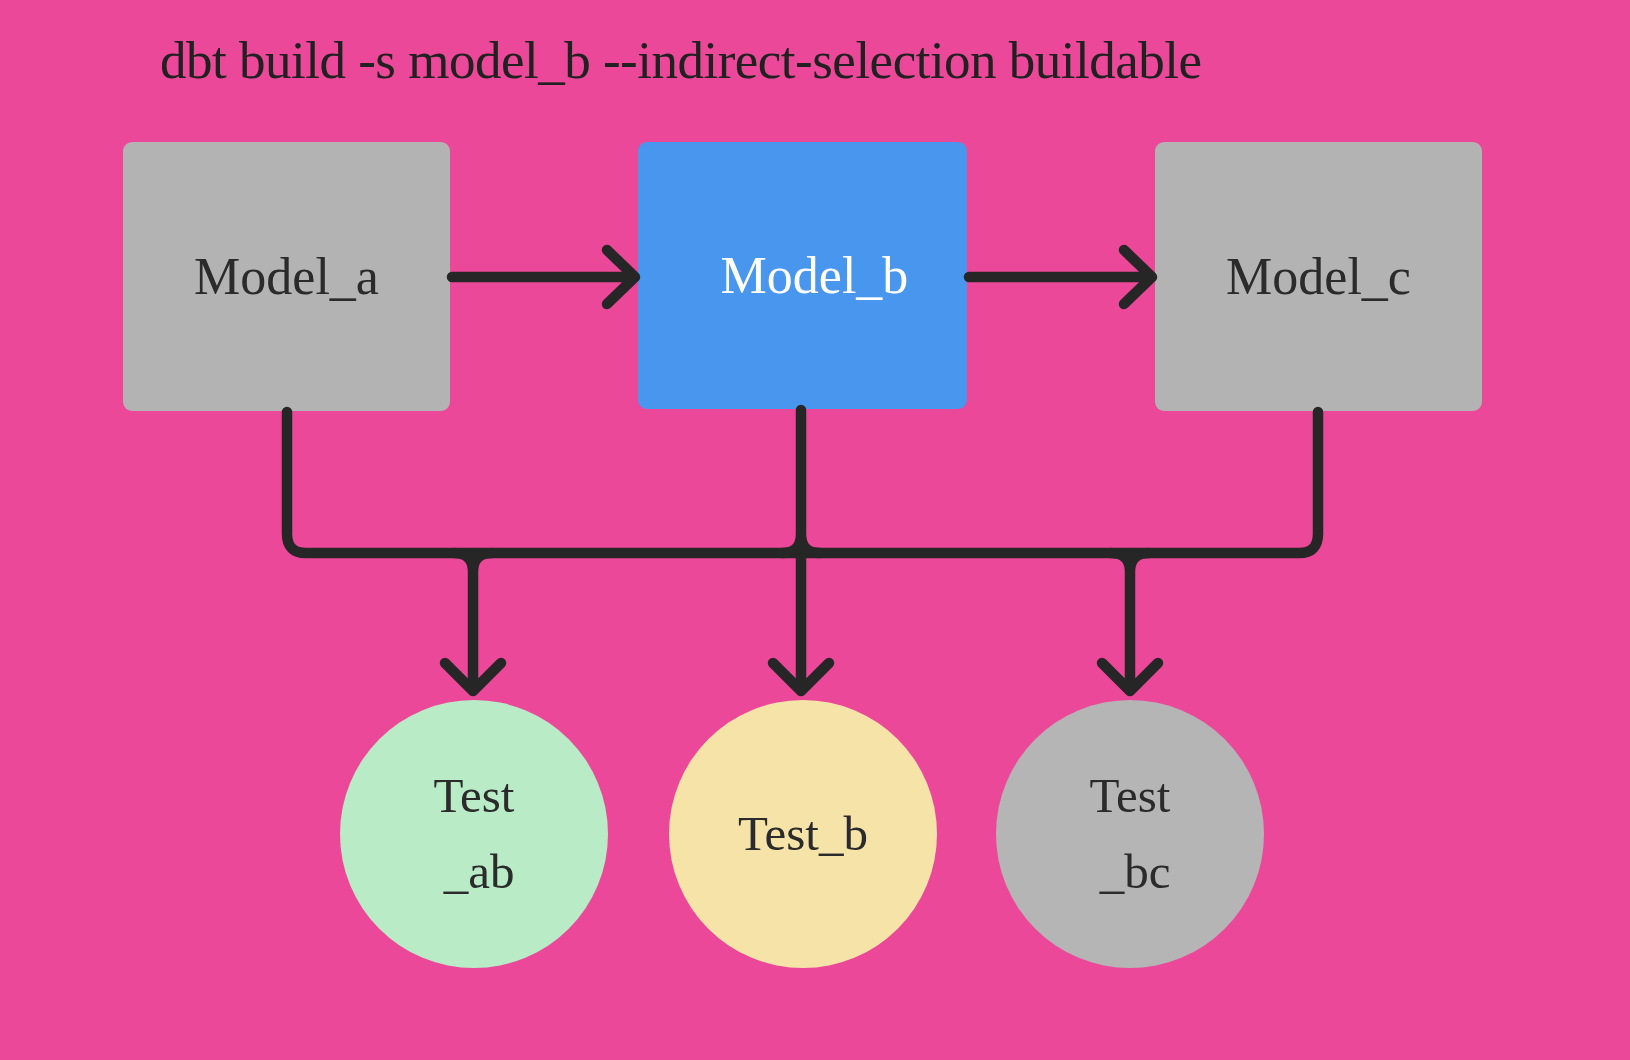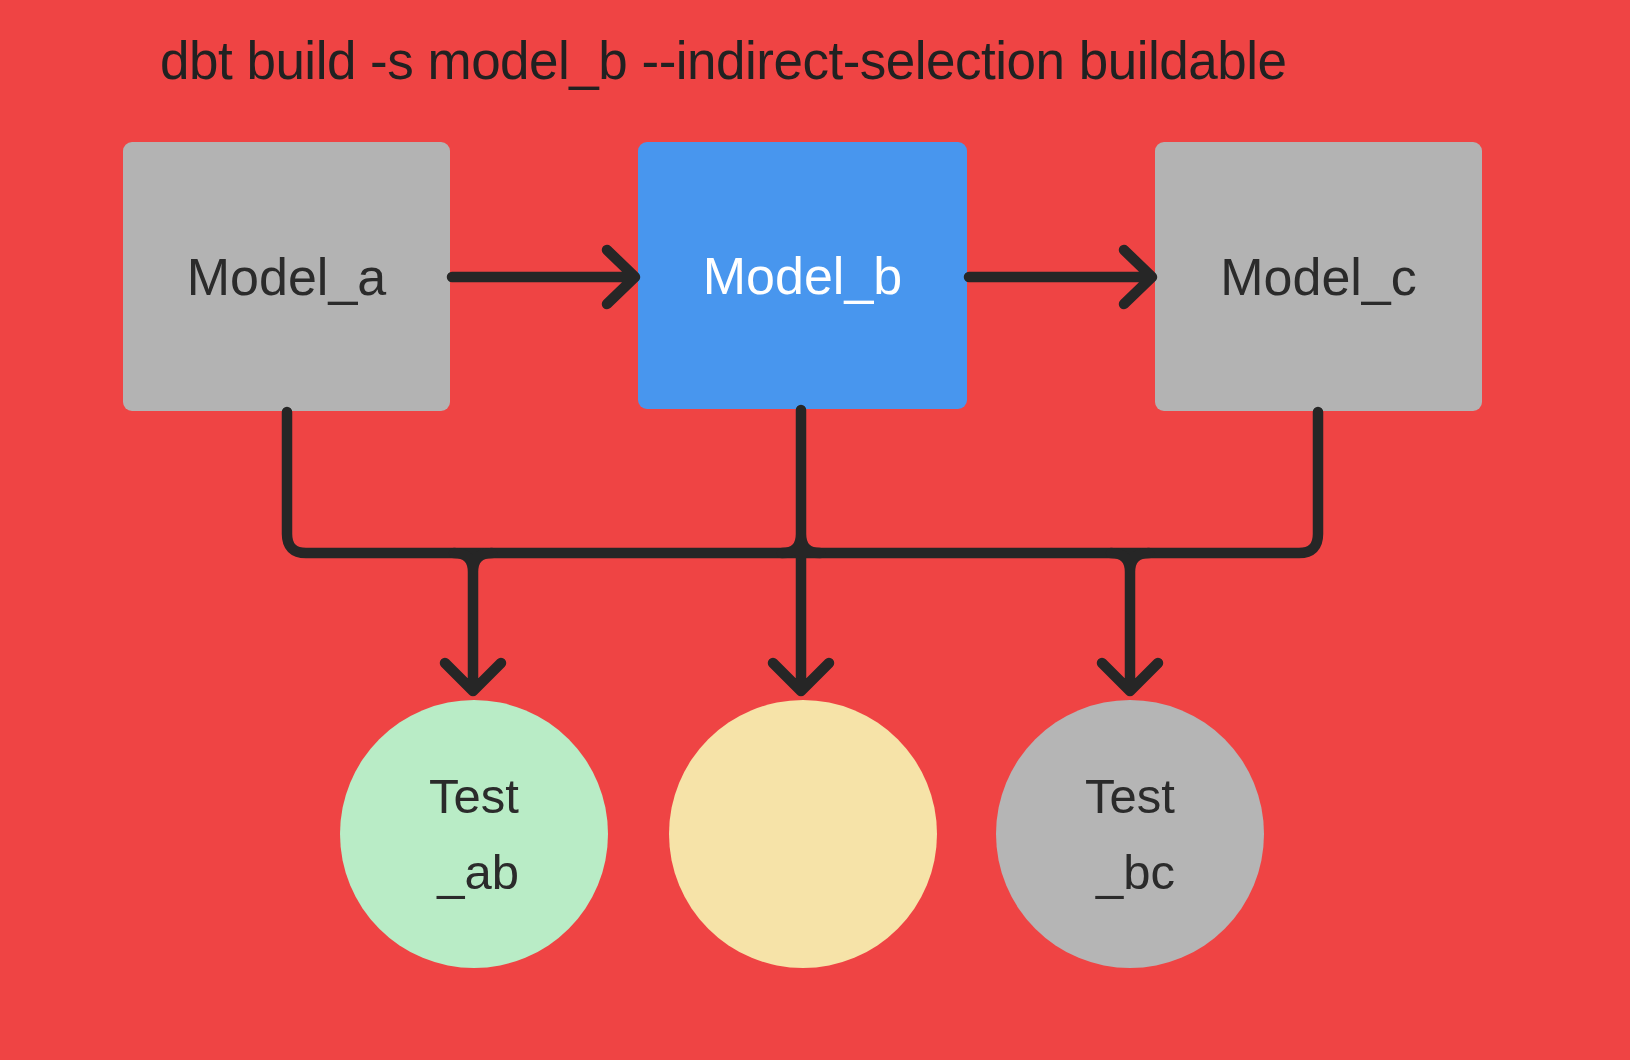--- a/index.html
+++ b/index.html
@@ -1,22 +1,22 @@
 <!DOCTYPE html>
 <html><head>
 <meta charset="utf-8">
 <style>
   html, body { margin: 0; padding: 0; background: #ffffff; }
   .canvas {
     position: relative;
     width: 1630px;
     height: 1060px;
-    background: #ef4444;
+    background: #ec4899;
     overflow: hidden;
-    font-family: Liberation Sans, sans-serif;
+    font-family: Liberation Serif, serif;
   }
   .canvas > svg { position: absolute; left: 0; top: 0; }
   .title {
     position: absolute;
     left: 160px;
     top: 30px;
     font-size: 53px;
     font-weight: 500;
     letter-spacing: -0.5px;
     color: #212121;
@@ -29,21 +29,21 @@
     justify-content: center;
     text-align: right;
     font-size: 52px;
     color: #2b2b2b;
     pointer-events: none;
   }
   .node-label.light { color: #ffffff; }
   .circle-label { font-size: 49px; line-height: 76px; }
   .circle-label span { display: block; }
   .lbl-model-a { left: 123px; top: 142px; width: 327px; height: 269px; }
-  .lbl-model-b { left: 638px; top: 142px; width: 329px; height: 267px; }
+  .lbl-model-b { left: 638px; top: 142px; width: 329px; height: 267px; padding-left: 12px; }
   .lbl-model-c { left: 1155px; top: 142px; width: 327px; height: 269px; }
   .lbl-test-ab { left: 340px; top: 700px; width: 268px; height: 268px; }
   .lbl-test-b  { left: 669px; top: 700px; width: 268px; height: 268px; }
   .lbl-test-bc { left: 996px; top: 700px; width: 268px; height: 268px; }
 </style>
 </head>
 <body>
 
 <div class="canvas">
 
@@ -88,20 +88,25 @@
   <div class="node-label light lbl-model-b">Model_b</div>
   <div class="node-label lbl-model-c">Model_c</div>
 
   <div class="node-label circle-label lbl-test-ab">
     <div>
       <span>Test</span>
       <span>_ab</span>
     </div>
   </div>
 
+  <div class="node-label circle-label lbl-test-b">
+    <div>
+      <span>Test_b</span>
+    </div>
+  </div>
 
   <div class="node-label circle-label lbl-test-bc">
     <div>
       <span>Test</span>
       <span>_bc</span>
     </div>
   </div>
 
 </div>
 

